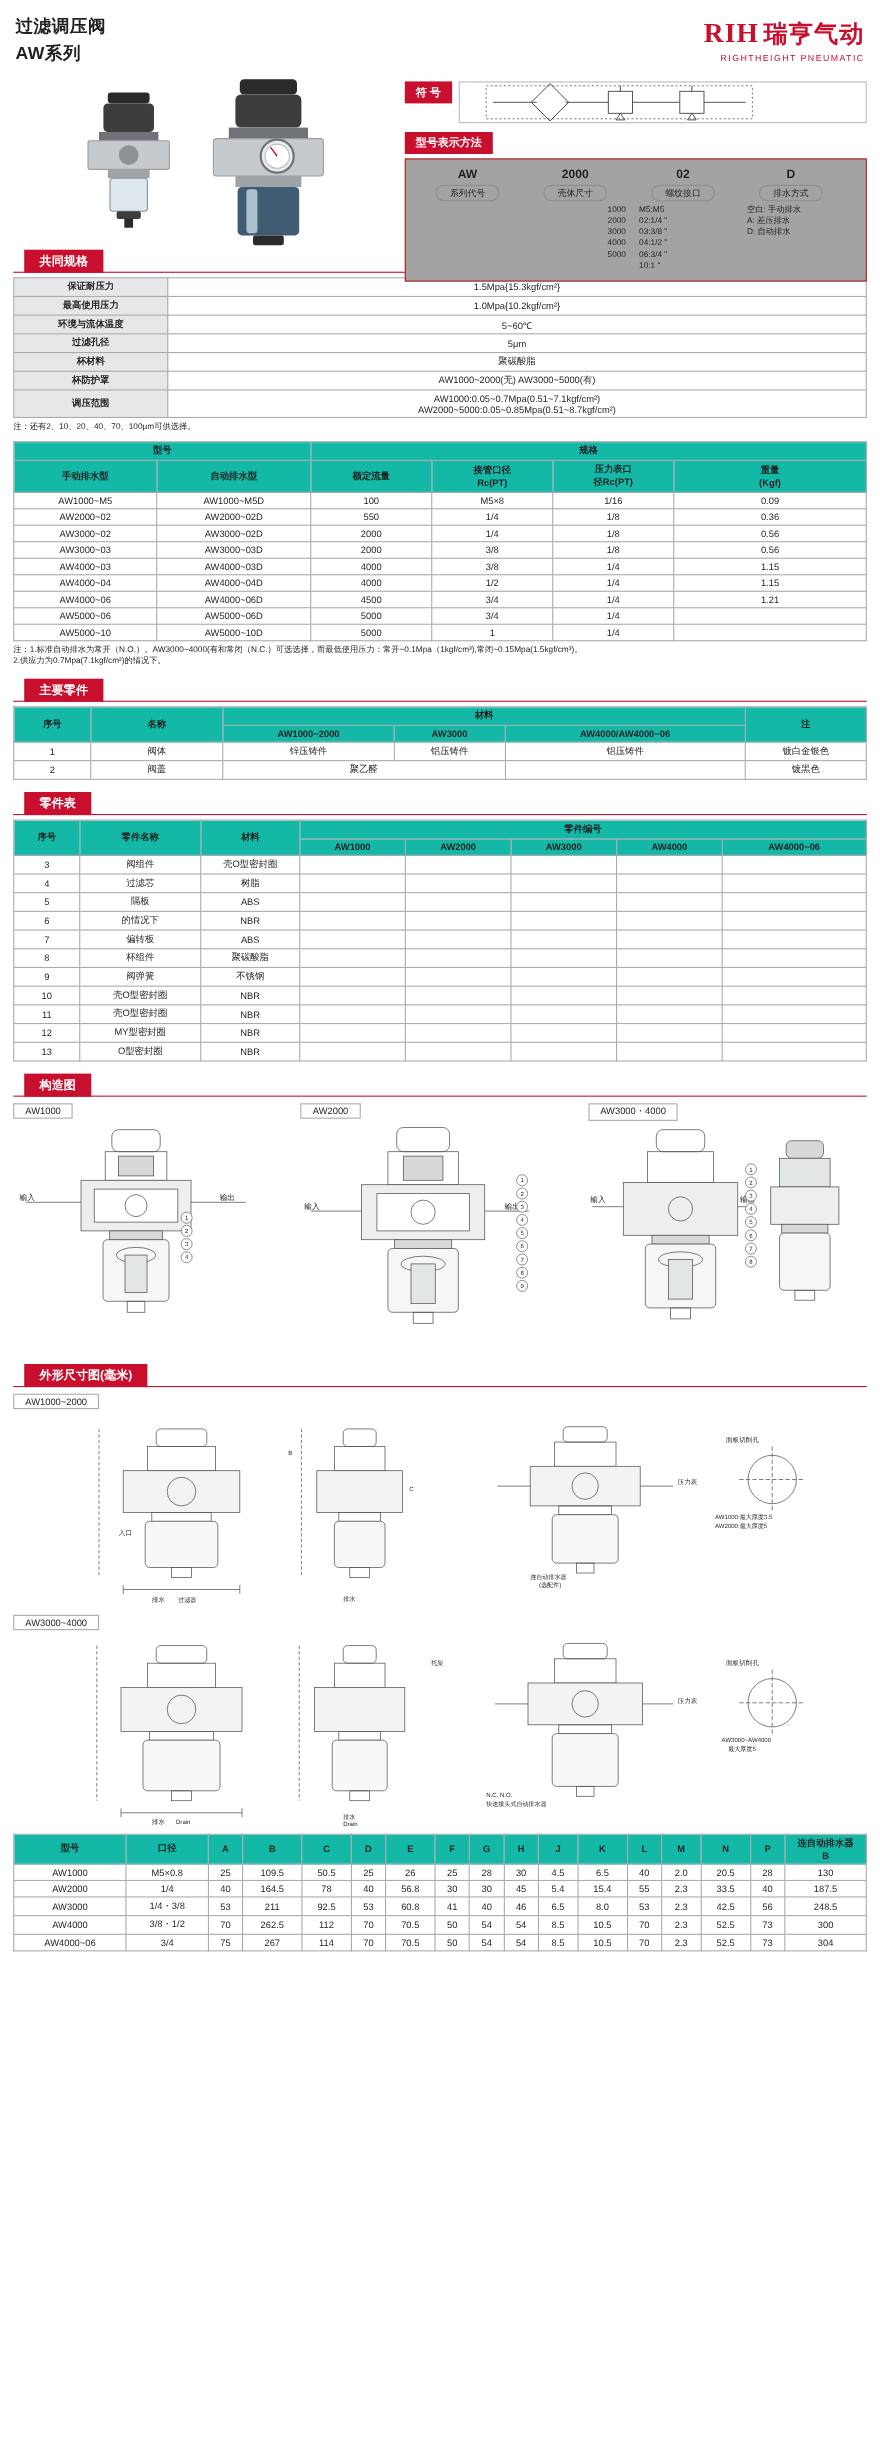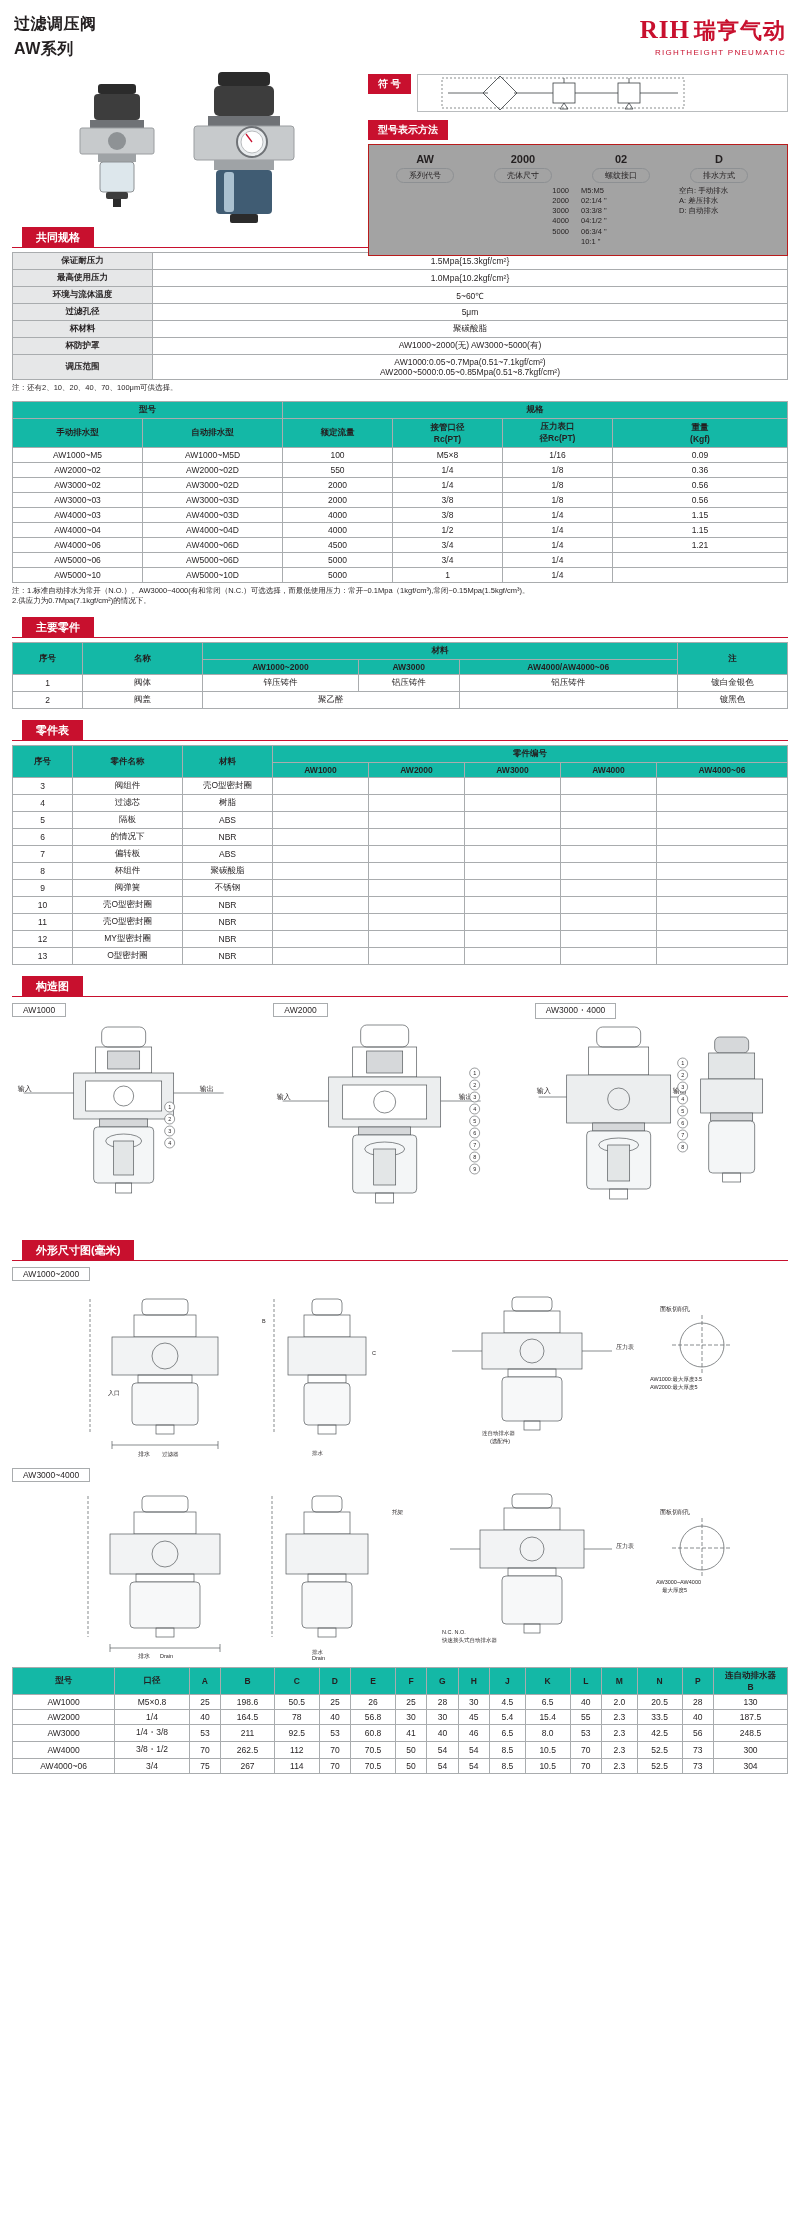--- a/index.html
+++ b/index.html
@@ -768,21 +768,21 @@
         <th>M</th>
         <th>N</th>
         <th>P</th>
         <th style="white-space:pre-line;width:74px">连自动排水器
 B</th>
       </tr>
       <tr>
         <td>AW1000</td>
             <td>M5×0.8</td>
             <td>25</td>
-            <td>198.6</td>
+            <td>109.5</td>
             <td>50.5</td>
             <td>25</td>
             <td>26</td>
             <td>25</td>
             <td>28</td>
             <td>30</td>
             <td>4.5</td>
             <td>6.5</td>
             <td>40</td>
             <td>2.0</td>

